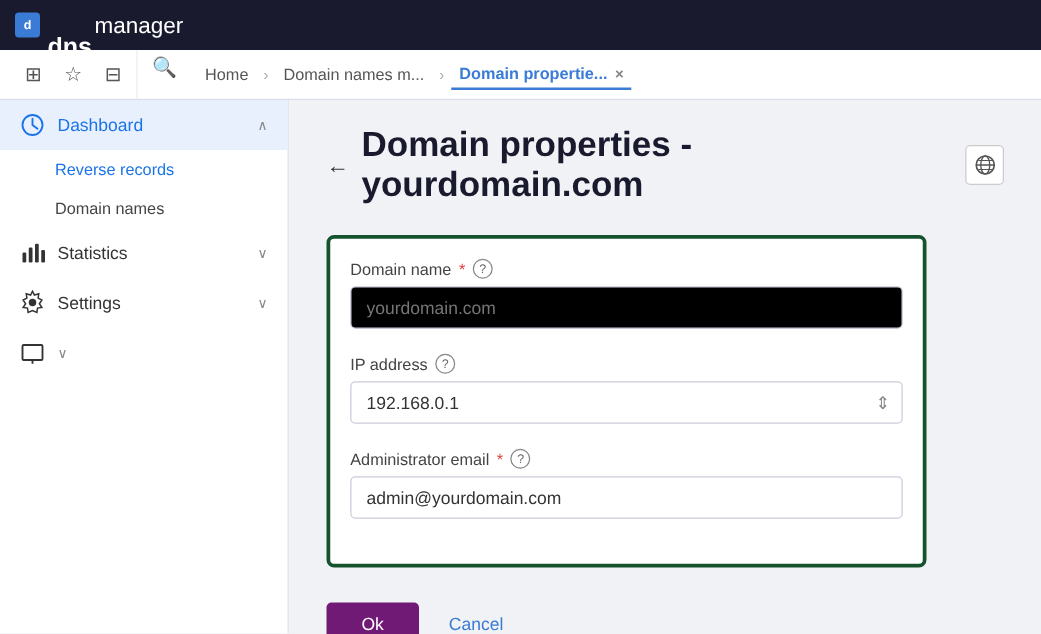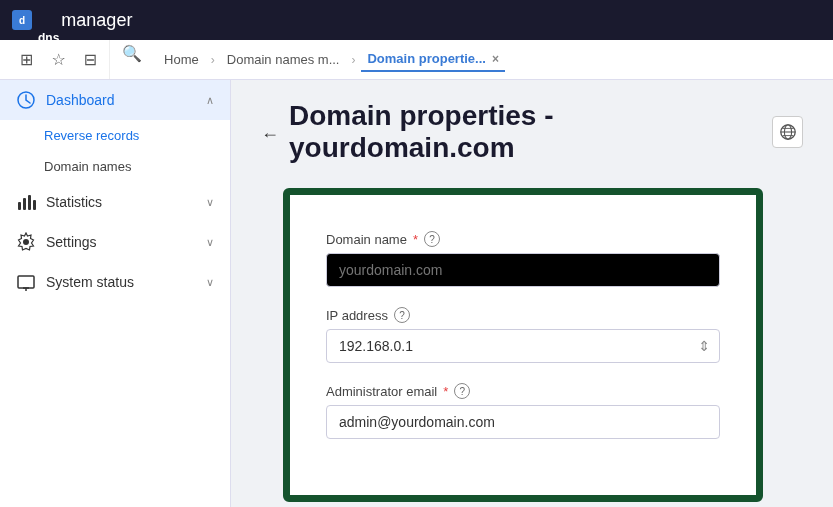--- a/index.html
+++ b/index.html
@@ -2,21 +2,21 @@
 <html><head>
   <meta charset="utf-8">
   <style>
     * { box-sizing: border-box; margin: 0; padding: 0; }
     body { font-family: -apple-system, BlinkMacSystemFont, 'Segoe UI', Arial, sans-serif; font-size: 14px; background: #f0f2f5; display: flex; flex-direction: column; height: 507px; width: 833px; overflow: hidden; }
 
     
     .topbar { background: #1a1a2e; height: 40px; display: flex; align-items: center; padding: 0 12px; flex-shrink: 0; }
     .topbar-logo { display: flex; align-items: center; gap: 2px; }
     .logo-icon { width: 20px; height: 20px; background: #3a7bd5; border-radius: 3px; display: flex; align-items: center; justify-content: center; color: white; font-size: 10px; font-weight: bold; margin-right: 4px; }
-    .logo-dns { color: white; font-weight: 700; font-size: 12px; margin-top: 36px; }
+    .logo-dns { color: white; font-weight: 700; font-size: 20px; margin-top: 36px; }
     .logo-manager { color: #ffffff; font-size: 18px; font-weight: 300; }
 
     
     .navtabs { background: #fff; height: 40px; display: flex; align-items: stretch; border-bottom: 1px solid #dde; flex-shrink: 0; padding: 0 8px; gap: 0; }
     .navtab-icons { display: flex; align-items: center; gap: 10px; padding: 0 8px; border-right: 1px solid #eee; }
     .navtab-icon { color: #555; font-size: 16px; cursor: pointer; padding: 4px; }
     .navtab-search { color: #555; font-size: 16px; cursor: pointer; padding: 4px; }
     .breadcrumbs { display: flex; align-items: center; gap: 6px; padding: 0 12px; flex: 1; }
     .breadcrumb-item { color: #555; font-size: 13px; cursor: pointer; padding: 4px 6px; }
     .breadcrumb-sep { color: #aaa; font-size: 12px; }
@@ -37,21 +37,21 @@
     .sidebar-sub-item.active { color: #1a73e8; }
 
     
     .content { flex: 1; padding: 20px 30px; overflow-y: auto; background: #f0f2f5; }
     .page-header { display: flex; align-items: center; gap: 10px; margin-bottom: 24px; }
     .back-btn { color: #333; font-size: 18px; cursor: pointer; }
     .page-title { font-size: 28px; font-weight: 600; color: #1a1a2e; }
     .globe-icon { width: 32px; height: 32px; display: flex; align-items: center; justify-content: center; border: 1px solid #ccc; border-radius: 4px; background: #fff; cursor: pointer; }
 
     
-    .form-card { background: #fff; border-radius: 6px; border: 7px solid #14532d; padding: 36px; max-width: 480px; margin-left: 22px; }
+    .form-card { background: #fff; border-radius: 6px; border: 3px solid #14532d; padding: 16px; max-width: 480px; }
     .form-group { margin-bottom: 20px; }
     .form-label { display: flex; align-items: center; gap: 6px; margin-bottom: 6px; font-size: 13px; color: #444; font-weight: 500; }
     .required-star { color: #e53e3e; }
     .help-icon { width: 16px; height: 16px; border-radius: 50%; border: 1px solid #888; display: flex; align-items: center; justify-content: center; font-size: 10px; color: #666; cursor: pointer; }
     .form-input { width: 100%; padding: 8px 12px; border: 1px solid #ccd; border-radius: 4px; font-size: 14px; color: #333; background: #fff; outline: none; }
     .form-input.disabled-input { background: #000000; color: #999; }
     .input-with-icon { position: relative; }
     .input-with-icon .form-input { padding-right: 32px; }
     .input-icon { position: absolute; right: 10px; top: 50%; transform: translateY(-50%); color: #888; font-size: 14px; cursor: pointer; }
 
@@ -139,21 +139,20 @@
     </div>
 
     <div class="sidebar-item">
       <div class="item-icon">
         <svg class="icon-svg" viewBox="0 0 20 20" fill="none">
           <rect x="2" y="4" width="16" height="12" rx="1" stroke="currentColor" stroke-width="1.5"></rect>
           <line x1="7" y1="16" x2="13" y2="16" stroke="currentColor" stroke-width="1.5"></line>
           <line x1="10" y1="16" x2="10" y2="19" stroke="currentColor" stroke-width="1.5"></line>
         </svg>
       </div>
-      <span class="item-label">System status</span>
       <span class="chevron">∨</span>
     </div>
 
   </div>
 
   <div class="content">
 
     <div class="page-header">
       <span class="back-btn">←</span>
       <h1 class="page-title">Domain properties - yourdomain.com</h1>

